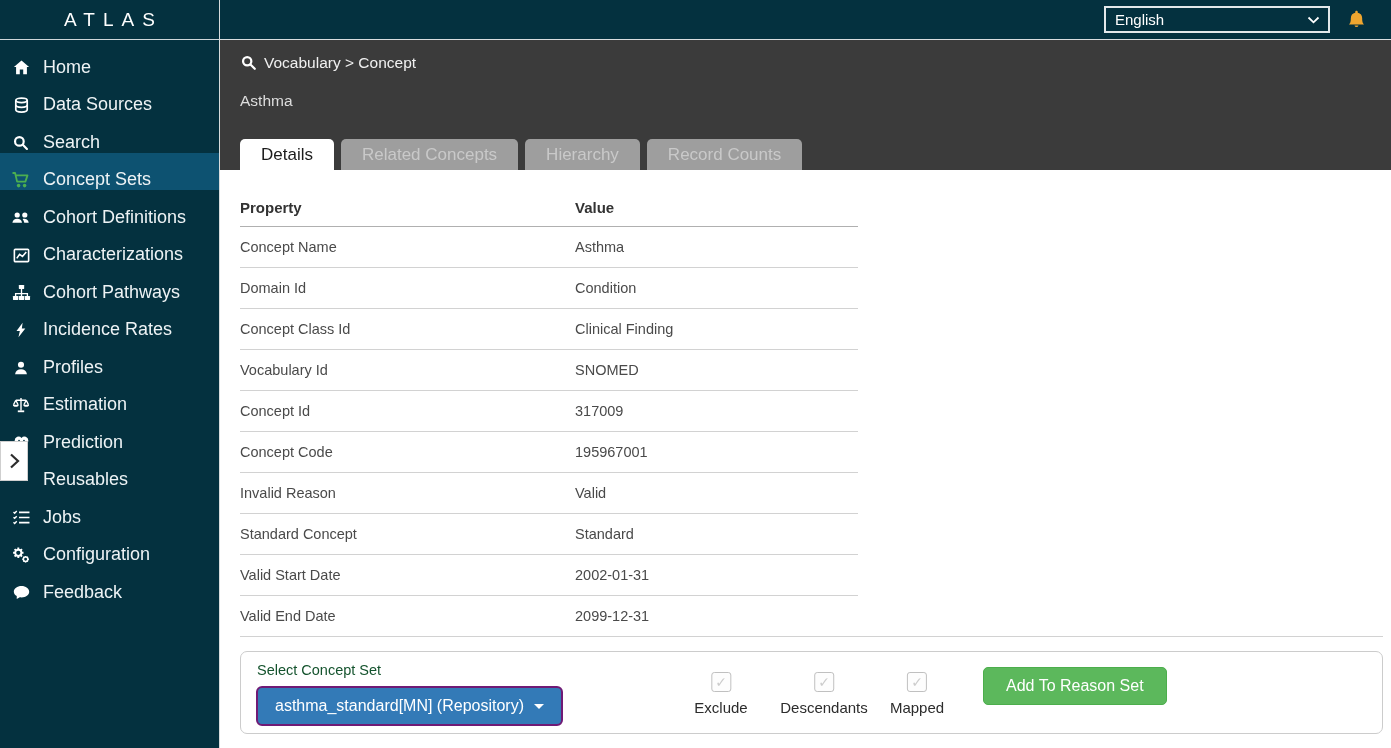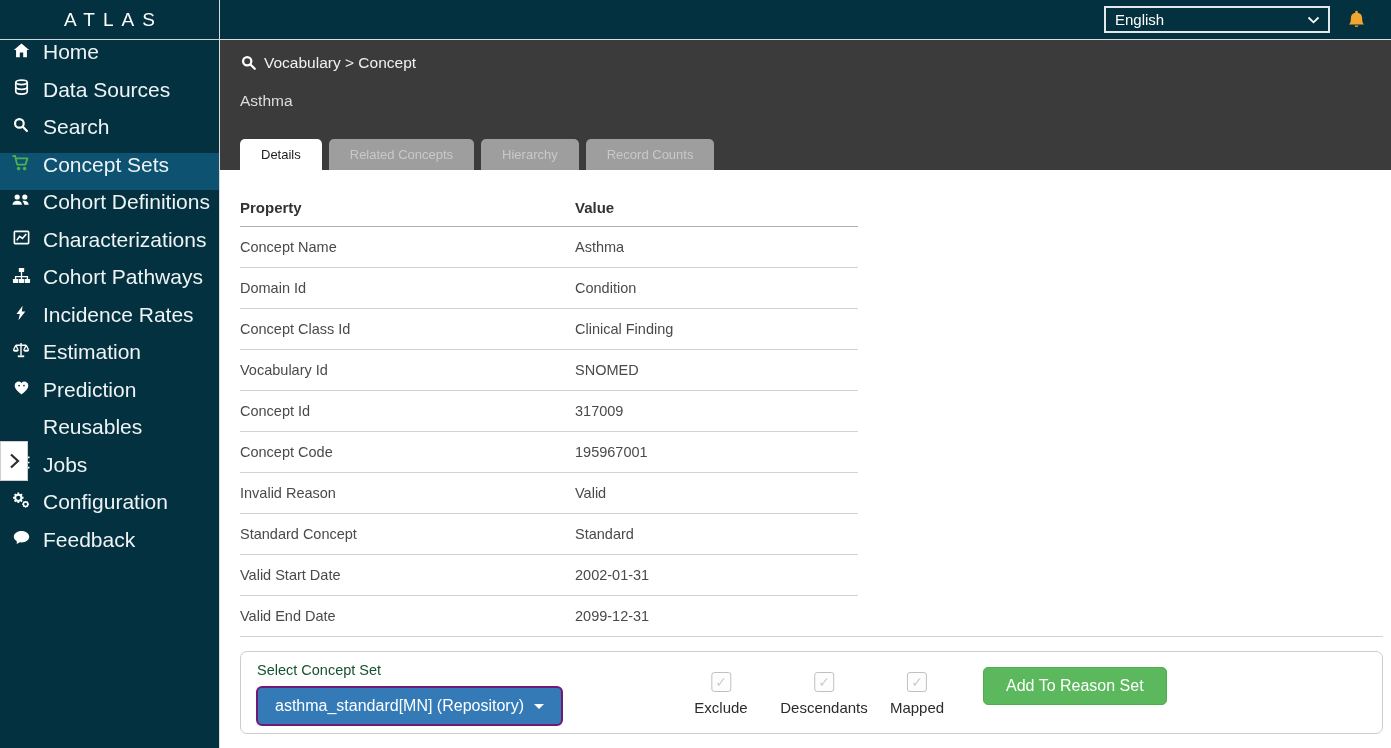--- a/index.html
+++ b/index.html
@@ -6,22 +6,22 @@
   html,body { width:1391px; height:748px; overflow:hidden;
     font-family:"Liberation Sans","DejaVu Sans",sans-serif; background:#fff; }
   .app { display:flex; width:1391px; height:748px; }
 
   
   .sidebar { width:220px; height:748px; background:#04313f; position:relative;
     border-right:1px solid #d8dcdd; flex:0 0 220px; }
   .logo { height:40px; display:flex; align-items:center; justify-content:center;
     color:#fff; font-size:19px; letter-spacing:8px; border-bottom:1px solid #cfd6d9;
     padding-left:8px; }
-  .nav-item { height:37.5px; display:flex; align-items:flex-start; gap:11px;
-    padding-left:10px; color:#eef3f5; font-size:21px; cursor:pointer; }
+  .nav-item { height:37.5px; display:flex; align-items:flex-end; gap:11px;
+    padding-left:10px; color:#eef3f5; font-size:18px; cursor:pointer; }
   .nav-item.active { background:#0d5271; }
   .nav-icon { width:22px; height:20px; display:flex; align-items:center; justify-content:center; flex:0 0 22px; }
   .collapse-btn { position:absolute; left:0; top:441px; width:28px; height:40px;
     background:#fff; border:1px solid #cfcfcf; display:flex; align-items:center;
     justify-content:center; cursor:pointer; }
 
   
   .main { flex:1; display:flex; flex-direction:column; }
   .topbar { height:40px; background:#04313f; border-bottom:1px solid #d9dddf;
     display:flex; align-items:center; justify-content:flex-end; padding-right:18px; }
@@ -32,21 +32,21 @@
     font-family:"Liberation Sans","DejaVu Sans",sans-serif; }
   .lang-chevron { position:absolute; right:10px; top:10px; pointer-events:none; }
   .bell { margin-right:6px; display:flex; }
 
   .page-header { height:130px; background:#3b3b3b; display:flex; flex-direction:column; }
   .breadcrumb { display:flex; align-items:center; gap:6px; margin:14px 0 0 20px;
     color:#f0f0f0; font-size:15.5px; }
   .concept-title { margin:20px 0 0 20px; color:#dddddd; font-size:15.5px; }
   .tabs { margin-top:auto; margin-left:20px; display:flex; gap:7px; align-items:flex-end; }
   .tab { height:31px; padding:12px 21px; display:flex; align-items:center;
-    background:#9e9e9e; color:#c9c9c9; font-size:13px;
+    background:#9e9e9e; color:#c9c9c9; font-size:17px;
     border-radius:5px 5px 0 0; cursor:pointer; }
   .tab.active { background:#ffffff; color:#1c1c1c; }
 
   .content { flex:1; background:#fff; padding:20px 0 0 20px; }
   table.props { border-collapse:collapse; width:618px; table-layout:fixed; }
   .props th { text-align:left; font-size:15px; color:#333; font-weight:bold;
     padding:9px 0 10px; border-bottom:1px solid #b0b0b0; }
   .props th:first-child, .props td:first-child { width:335px; }
   .props td { font-size:14.5px; color:#4a4a4a; padding:12px 0;
     border-bottom:1px solid #d2d2d2; }
@@ -157,20 +157,29 @@
       <div class="nav-item">
         <span class="nav-icon">
           <svg width="18" height="18" viewBox="0 0 20 20">
               <path fill="#fff" d="M11.8 2 5 11.2h3.7L7.2 18l7.6-9.7h-3.9z"></path>
             </svg>
         </span>
         <span>Incidence Rates</span>
       </div>
       <div class="nav-item">
         <span class="nav-icon">
+          <svg width="18" height="18" viewBox="0 0 20 20" fill="#fff">
+              <circle cx="10" cy="6.4" r="3.4"></circle>
+              <path d="M3.4 17c.5-3.7 3.1-5.5 6.6-5.5s6.1 1.8 6.6 5.5z"></path>
+            </svg>
+        </span>
+        <span>Profiles</span>
+      </div>
+      <div class="nav-item">
+        <span class="nav-icon">
           <svg width="20" height="20" viewBox="0 0 20 20">
               <g stroke="#fff" stroke-width="1.4" fill="none">
                 <path d="M10 3v12.4M4.8 5.2h10.4M4.8 5.2 2.5 9.8m2.3-4.6L7.1 9.8m8.1-4.6L12.9 9.8m2.3-4.6 2.3 4.6"></path>
               </g>
               <path d="M1.9 9.8a2.9 2 0 0 0 5.8 0z" fill="#fff"></path>
               <path d="M12.3 9.8a2.9 2 0 0 0 5.8 0z" fill="#fff"></path>
               <rect x="6.8" y="15.4" width="6.4" height="1.8" fill="#fff"></rect>
             </svg>
         </span>
         <span>Estimation</span>

